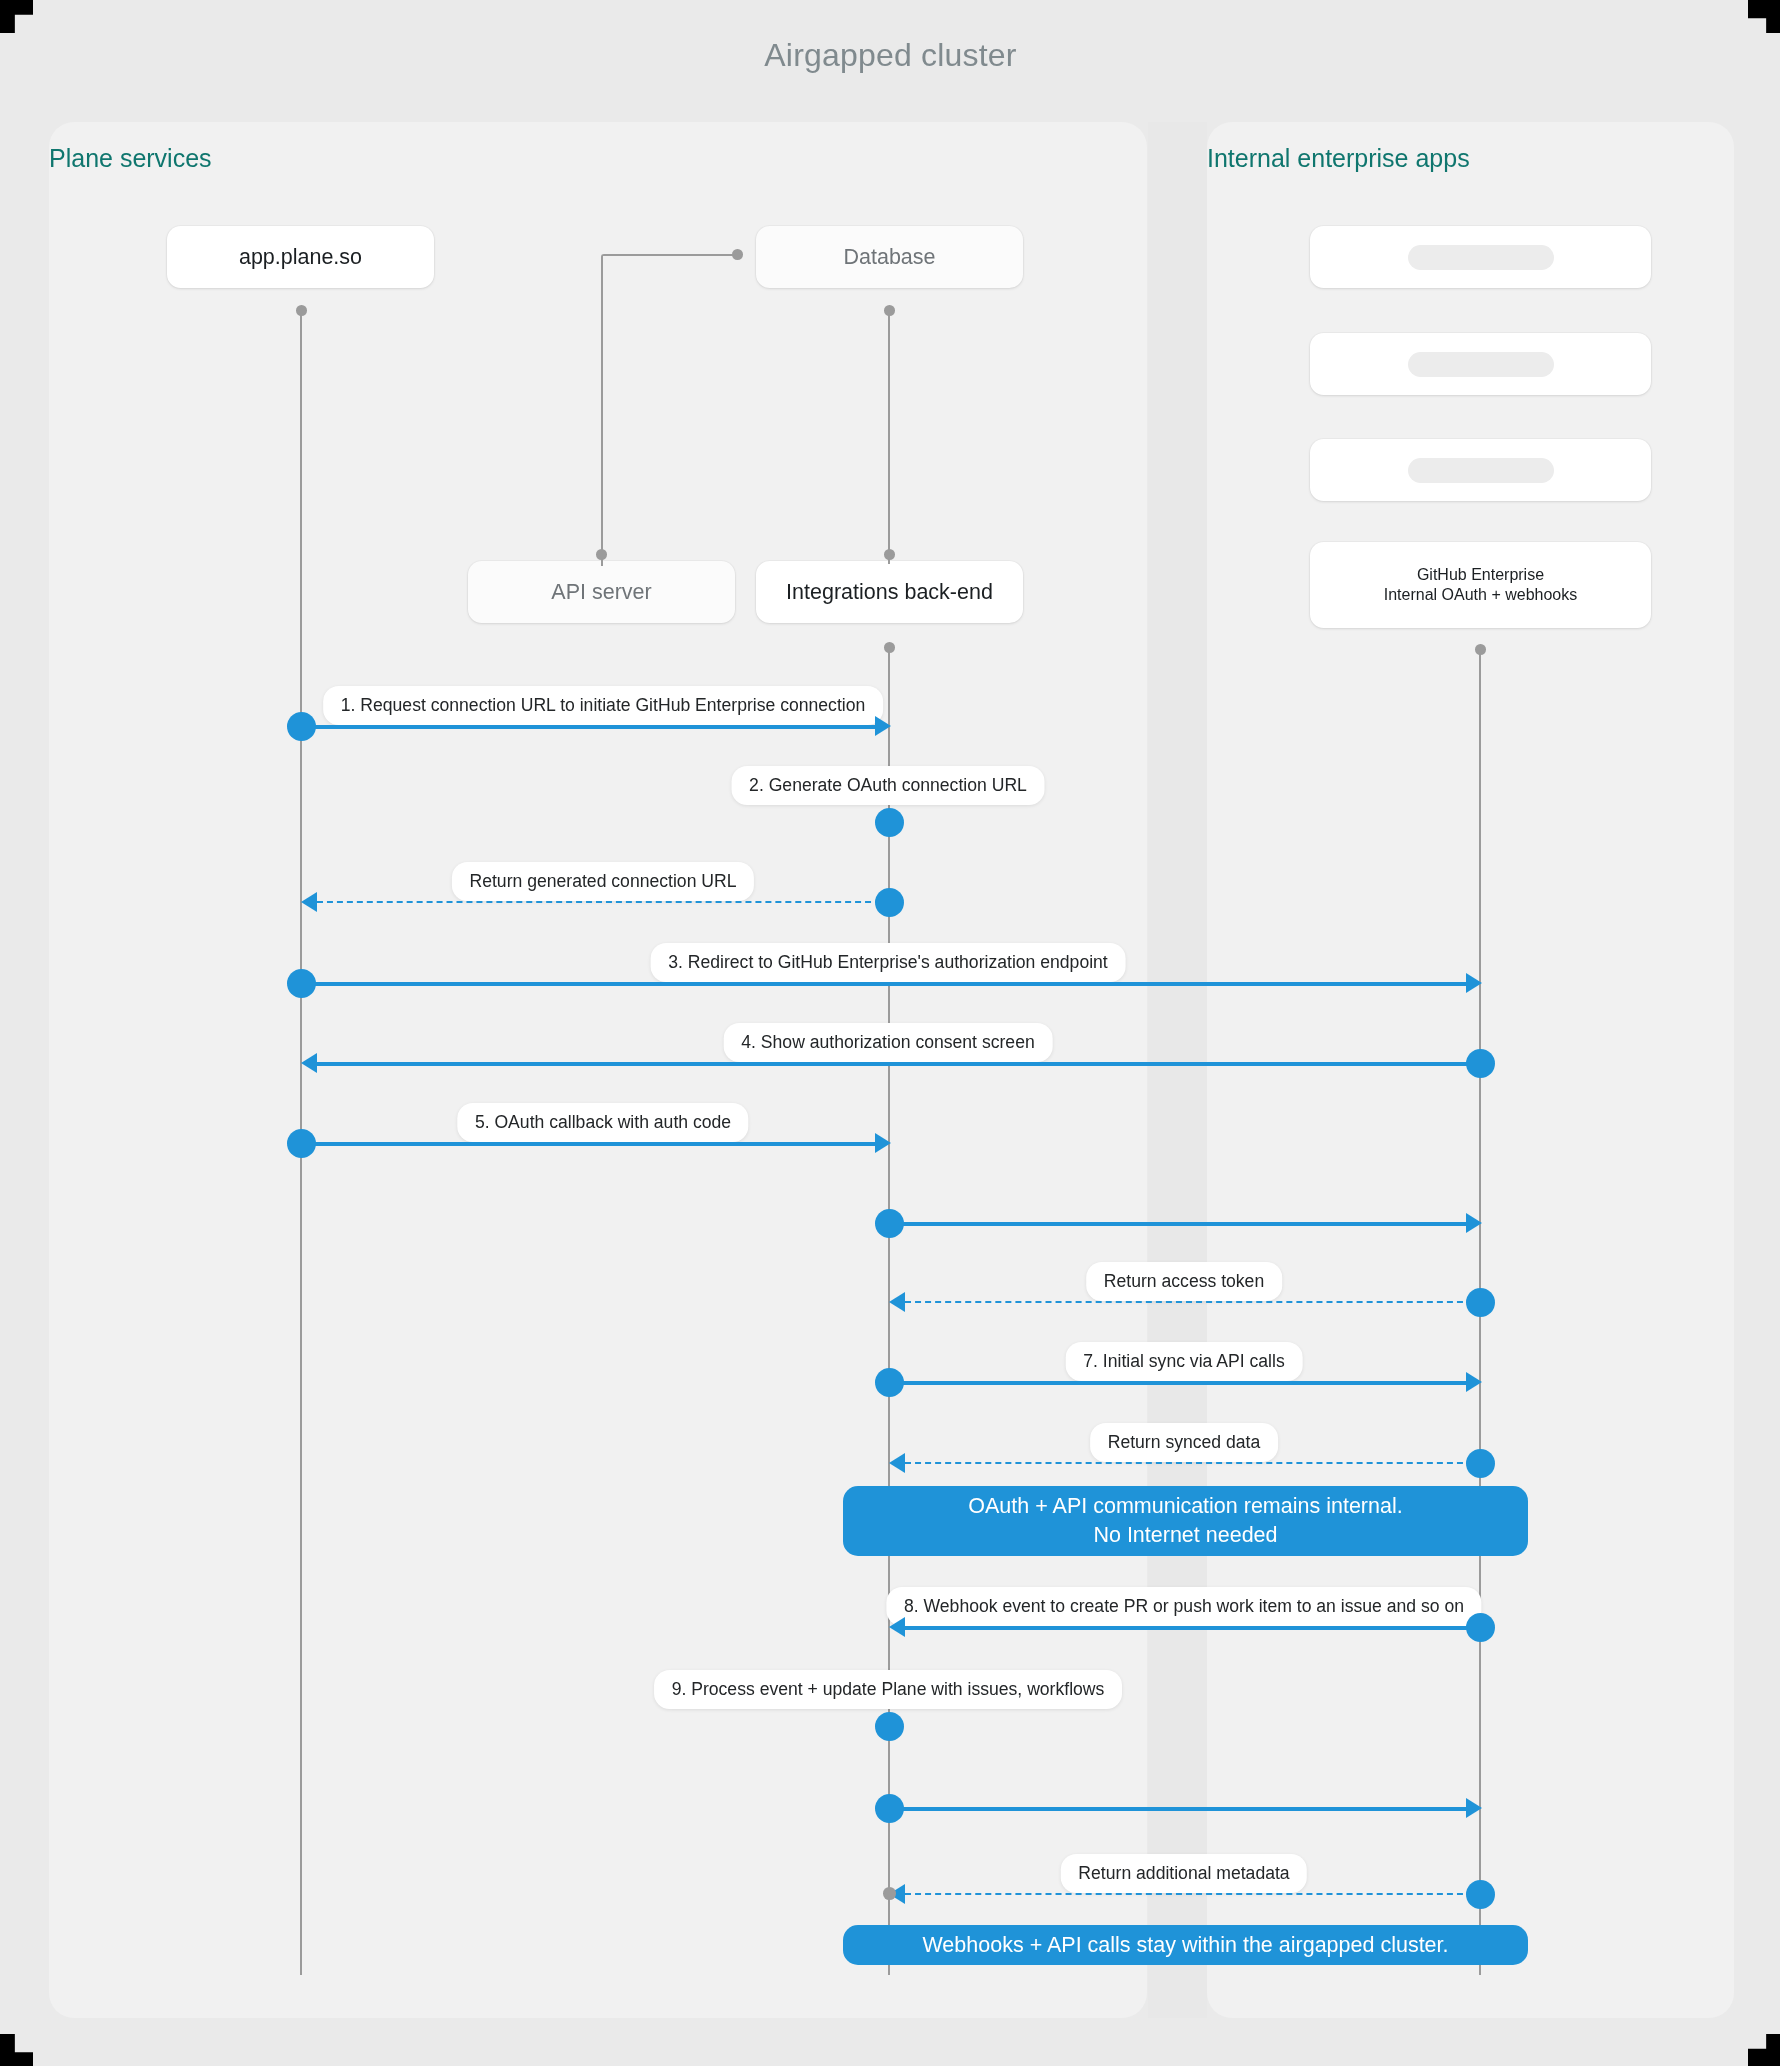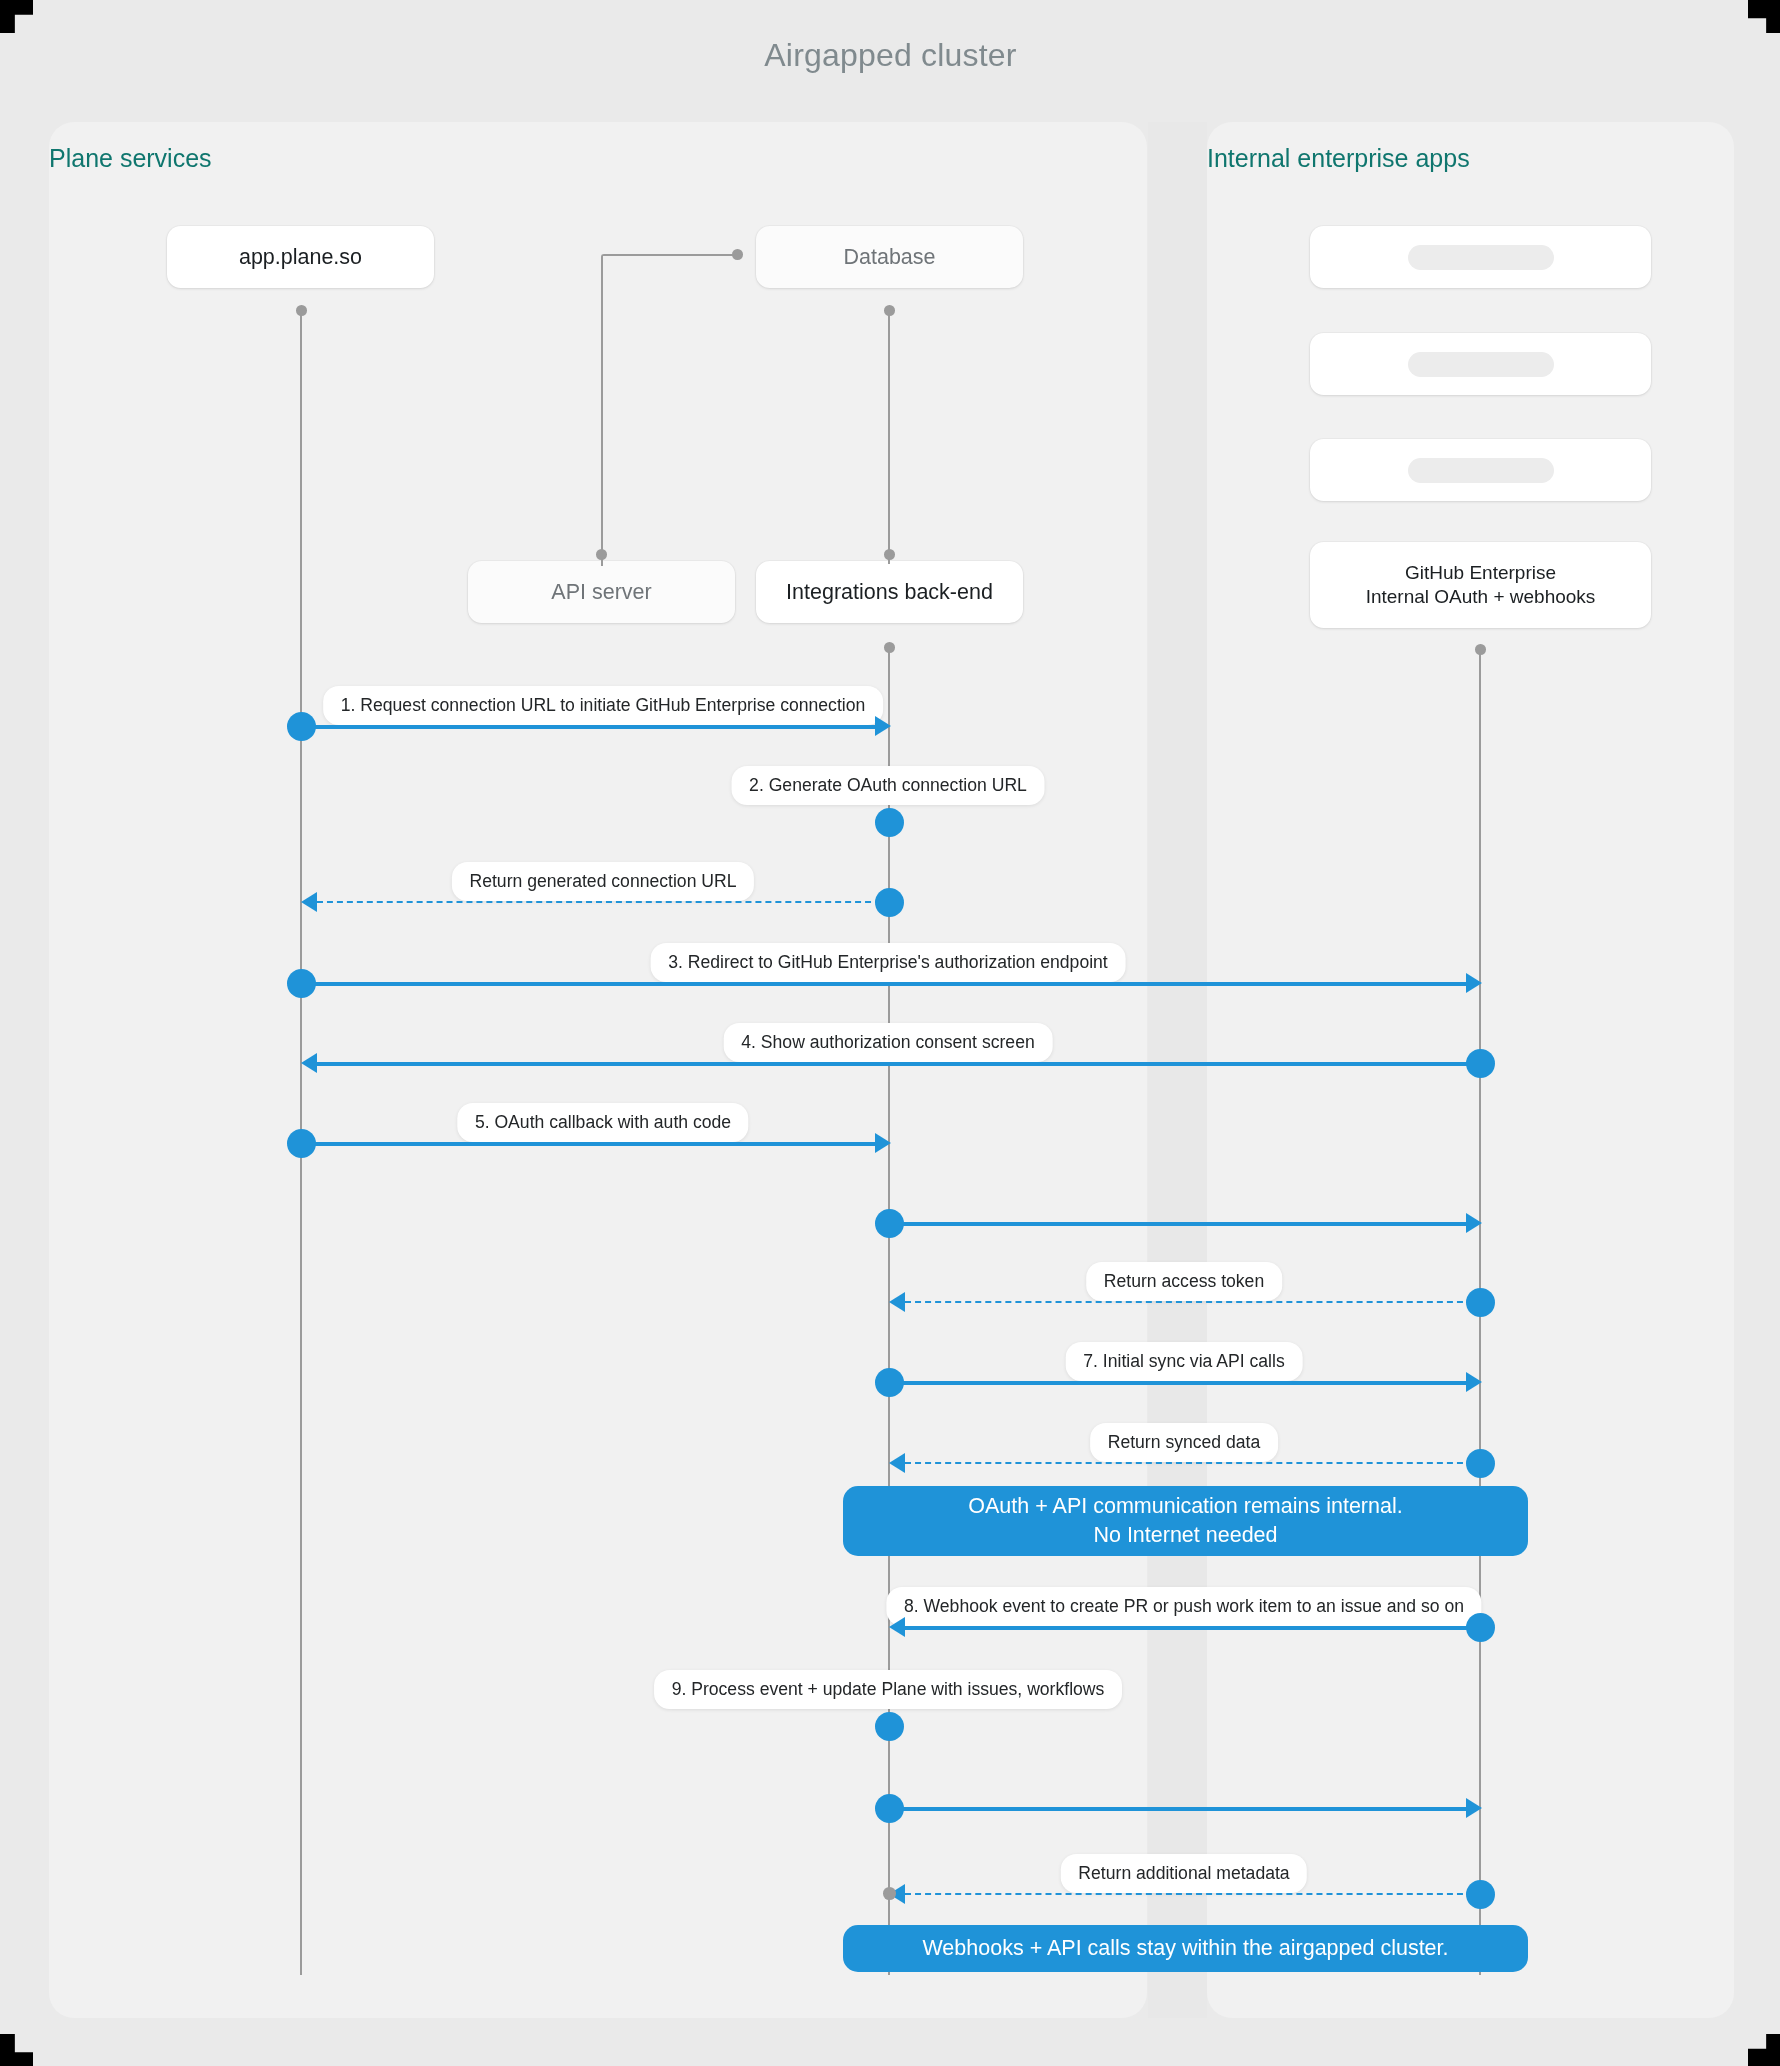--- a/index.html
+++ b/index.html
@@ -48,21 +48,21 @@
   .node.muted{color:#6f7478;background:#fbfbfb;}
 
   .node-app{left:167px;top:226px;width:267px;height:62px;}
   .node-db{left:756px;top:226px;width:267px;height:62px;}
   .node-api{left:468px;top:561px;width:267px;height:62px;}
   .node-int{left:756px;top:561px;width:267px;height:62px;}
 
   .node-ph{left:1310px;top:226px;width:341px;height:62px;}
   .node-ph2{left:1310px;top:333px;width:341px;height:62px;}
   .node-ph3{left:1310px;top:439px;width:341px;height:62px;}
-  .node-ghe{left:1310px;top:542px;width:341px;height:86px;font-size:19px;}
+  .node-ghe{left:1310px;top:542px;width:341px;height:86px;font-size:16px;}
   .ph-bar{width:146px;height:25px;border-radius:12.7px;background:#ececec;}
 
   
   .lifeline{position:absolute;width:2px;background:#9b9b9b;}
   .ll-app{left:300px;top:310px;height:1665px;}
   .ll-db{left:888px;top:310px;height:254px;}
   .ll-int{left:888px;top:647px;height:1328px;}
   .ll-ghe{left:1479px;top:649px;height:1326px;}
 
   .dot{position:absolute;width:10.7px;height:10.7px;border-radius:50%;background:#9b9b9b;}
@@ -91,21 +91,21 @@
     padding:8.8px 17.6px;transform:translateX(-50%);
   }
 
   .note{
     position:absolute;background:#1f93d8;color:#fff;border-radius:15px;
     font-size:21.5px;text-align:center;line-height:1.35;font-weight:400;
     display:flex;align-items:center;justify-content:center;
     box-sizing:border-box;padding:9.8px 15.6px;
   }
   .note-a{left:843px;top:1486px;width:685px;height:70px;}
-  .note-b{left:843px;top:1925px;width:685px;height:47px;justify-content:center;}
+  .note-b{left:843px;top:1925px;width:685px;height:40px;justify-content:center;}
 
   
   .gapband{position:absolute;left:1148px;top:122px;width:59px;height:1896px;background:#e8e8e8;}
   .selfdot{position:absolute;width:29px;height:29px;border-radius:50%;background:#1f93d8;}
 </style>
 </head>
 <body>
 
 <div class="corner tl"></div>
 <div class="corner tr"></div>

